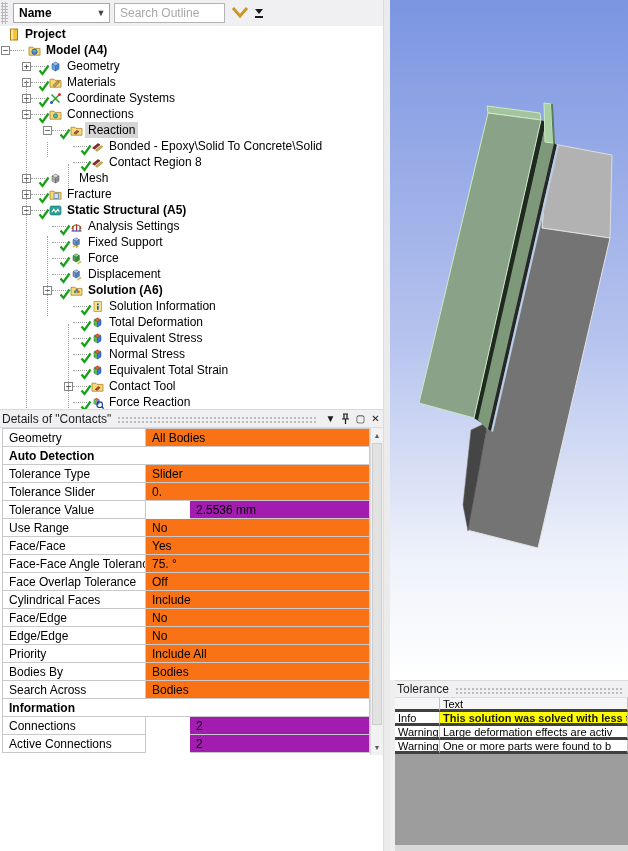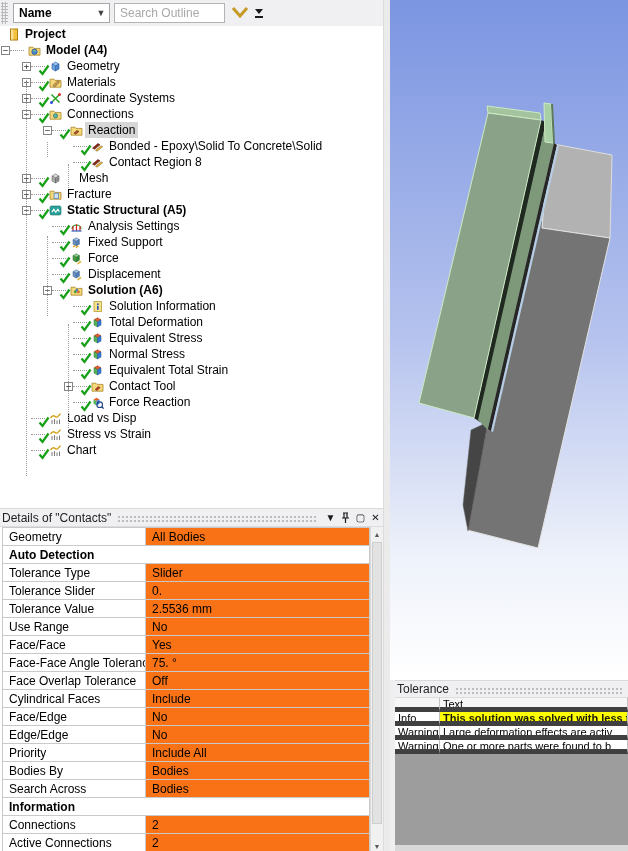--- a/index.html
+++ b/index.html
@@ -20,21 +20,21 @@
   .searchbox { position:absolute; left:114px; top:3px; width:111px; height:20px; border:1px solid #b4b4b4;
     background:#fff; font-size:12px; padding:0 5px; color:#333; font-family:"Liberation Sans",sans-serif; }
   .searchbox::placeholder { color:#a8a8a8; }
   .goldchev { position:absolute; left:231px; top:6px; width:18px; height:13px; cursor:pointer; }
   .ovf { position:absolute; left:254px; top:9px; width:10px; height:10px; }
   .ovf:before { content:""; position:absolute; left:1px; top:0; width:0; height:0;
     border-left:4px solid transparent; border-right:4px solid transparent; border-top:5px solid #1a1a1a; }
   .ovf:after { content:""; position:absolute; left:1px; top:7px; width:8px; height:2px; background:#1a1a1a; }
 
   
-  .tree { position:relative; height:482px; background:#fff; overflow:hidden; }
+  .tree { position:relative; height:383px; background:#fff; overflow:hidden; }
   .trow { position:relative; height:16px; }
   .trow .lbl { position:absolute; top:0; height:16px; line-height:16px; font-size:12px; color:#000;
     white-space:nowrap; padding:0 3px; }
   .trow .lbl.bold { font-weight:bold; }
   .trow .lbl.selected { background:#d6d6d6; }
   .ebox { position:absolute; top:4px; width:9px; height:9px; border:1px solid #848484; background:#fff;
     font-size:9px; line-height:7px; text-align:center; color:#333; cursor:pointer; font-family:"DejaVu Sans Mono",monospace; }
   .hline { position:absolute; top:8px; border-top:1px dotted #9a9a9a; height:0; }
   .vguide { position:absolute; border-left:1px dotted #9a9a9a; width:0; }
   .tico { position:absolute; top:1px; width:13px; height:13px; }
@@ -50,41 +50,41 @@
   .phead svg { display:block; margin:0 auto; }
 
   
   .details { position:relative; height:327px; background:#fff; }
   .dtable { position:absolute; left:2px; top:0; right:13px; border-left:1px solid #c9c9c9; border-top:1px solid #c9c9c9; }
   .drow { display:flex; height:18px; font-size:12px; }
   .dcell { border-right:1px solid #c9c9c9; border-bottom:1px solid #c9c9c9; padding:1px 0 0 6px;
     white-space:nowrap; overflow:hidden; height:18px; line-height:16px; }
   .dlab { width:143px; flex:none; background:#fff; color:#000; }
   .dval { flex:1; background:#f97316; }
-  .dval.ro { background:#f97316; }
+  .dval.ro { background:#a21caf;margin-left:44px; }
   .dsec { flex:1; font-weight:bold; background:#fff; border-right:1px solid #c9c9c9; border-bottom:1px solid #c9c9c9;
     padding:1px 0 0 6px; height:18px; line-height:16px; }
   .vscroll { position:absolute; right:0; top:0; width:13px; bottom:0; background:#f1f1f1; border-left:1px solid #dadada; }
   .vscroll .sa { position:absolute; left:0; width:12px; height:13px; text-align:center; font-size:7px; color:#5a5a5a;
     line-height:13px; cursor:pointer; }
   .vscroll .sa.up { top:1px; } .vscroll .sa.dn { bottom:1px; }
   .vscroll .thumb { position:absolute; left:1px; top:15px; width:10px; height:282px; background:#e2e2e2; border:1px solid #cdcdcd; }
 
   
   .viewport { position:relative; width:238px; height:680px; cursor:crosshair; }
   .viewport svg { display:block; }
 
   
   .messages { position:relative; width:238px; height:171px; background:#9d9d9d; }
   .messages .gutter { position:absolute; left:0; top:0; width:5px; height:171px; background:#efefef; }
   .mbody { position:absolute; left:5px; top:0; right:0; }
   .mhead { height:18px; }
   .mtable { background:#fff; }
   .mrow { display:flex; height:14px; font-size:11px; }
-  .mcell { border-right:1px solid #c3c3c3; border-bottom:5px solid #404040; padding:0 3px; white-space:nowrap;
+  .mcell { border-right:1px solid #c3c3c3; border-bottom:3px solid #404040; padding:0 3px; white-space:nowrap;
     overflow:hidden; line-height:13px; }
   .msev { width:45px; flex:none; background:#fff; }
   .mtxt { flex:1; background:#fff; }
   .mth { background:#f6f6f6; }
   .mrow.hl .mtxt { font-weight:bold; color:#1a1a00; }
   .mstrip { position:absolute; left:5px; right:0; bottom:0; height:6px; background:#d9d9d9; }
 </style>
 </head>
 <body>
 

